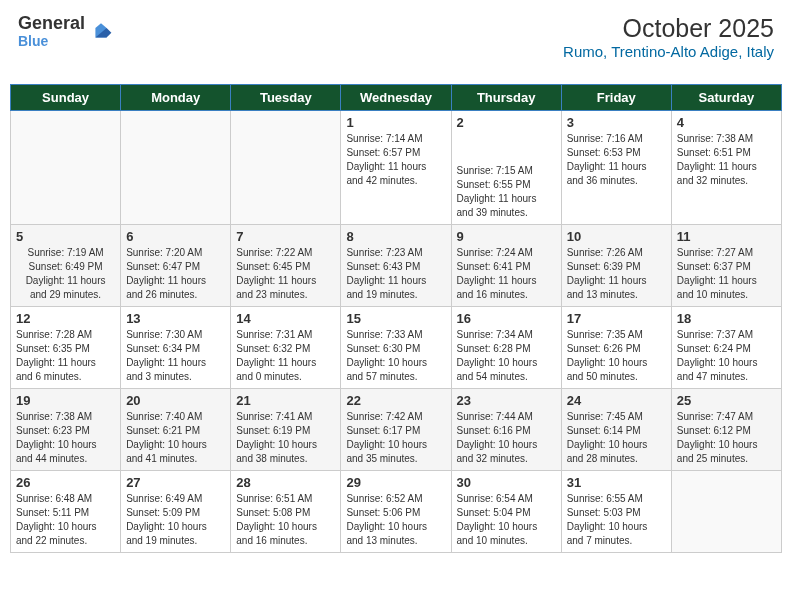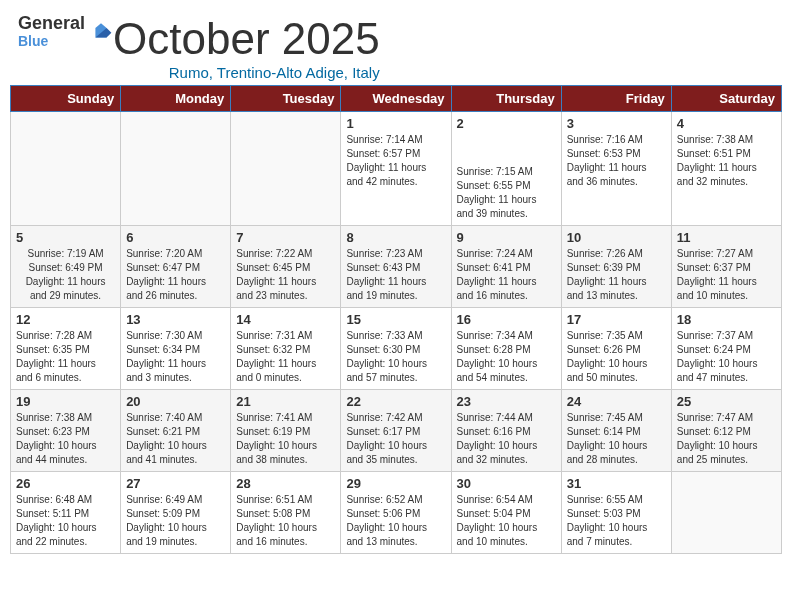--- a/index.html
+++ b/index.html
@@ -5,22 +5,23 @@
     * { box-sizing: border-box; margin: 0; padding: 0; }
     body {
       font-family: Arial, sans-serif;
       background: #fff;
       width: 792px;
       min-height: 612px;
       padding: 10px;
     }
     .header {
       display: flex;
+      justify-content: space-between;
       align-items: flex-start;
-      margin-bottom: 0;
+      margin-bottom: 20px;
       padding: 4px 8px;
     }
     .logo {
       display: flex;
       align-items: center;
       gap: 2px;
     }
     .logo-text {
       display: flex;
       flex-direction: column;
@@ -28,37 +29,37 @@
     }
     .logo-icon {
       width: 24px;
       height: 24px;
       margin-left: 2px;
     }
     .title-section {
       text-align: right;
     }
     .month-title {
-      font-size: 44px;
+      font-size: 25px;
       font-weight: normal;
       color: #333;
     }
     .subtitle {
       font-size: 15px;
       color: #0369a1;
     }
     .calendar {
       width: 100%;
       border-collapse: collapse;
       border: 1px solid #ccc;
     }
     .calendar th {
-      background-color: #7f1d1d;
+      background-color: #14532d;
       color: white;
-      text-align: right;
+      text-align: center;
       padding: 5px 6px;
       font-size: 13px;
       border: 1px solid #3a7fc1;
     }
     .calendar td {
       vertical-align: top;
       border: 1px solid #ccc;
       padding: 4px 5px;
       width: calc(100% / 7);
       min-height: 80px;

